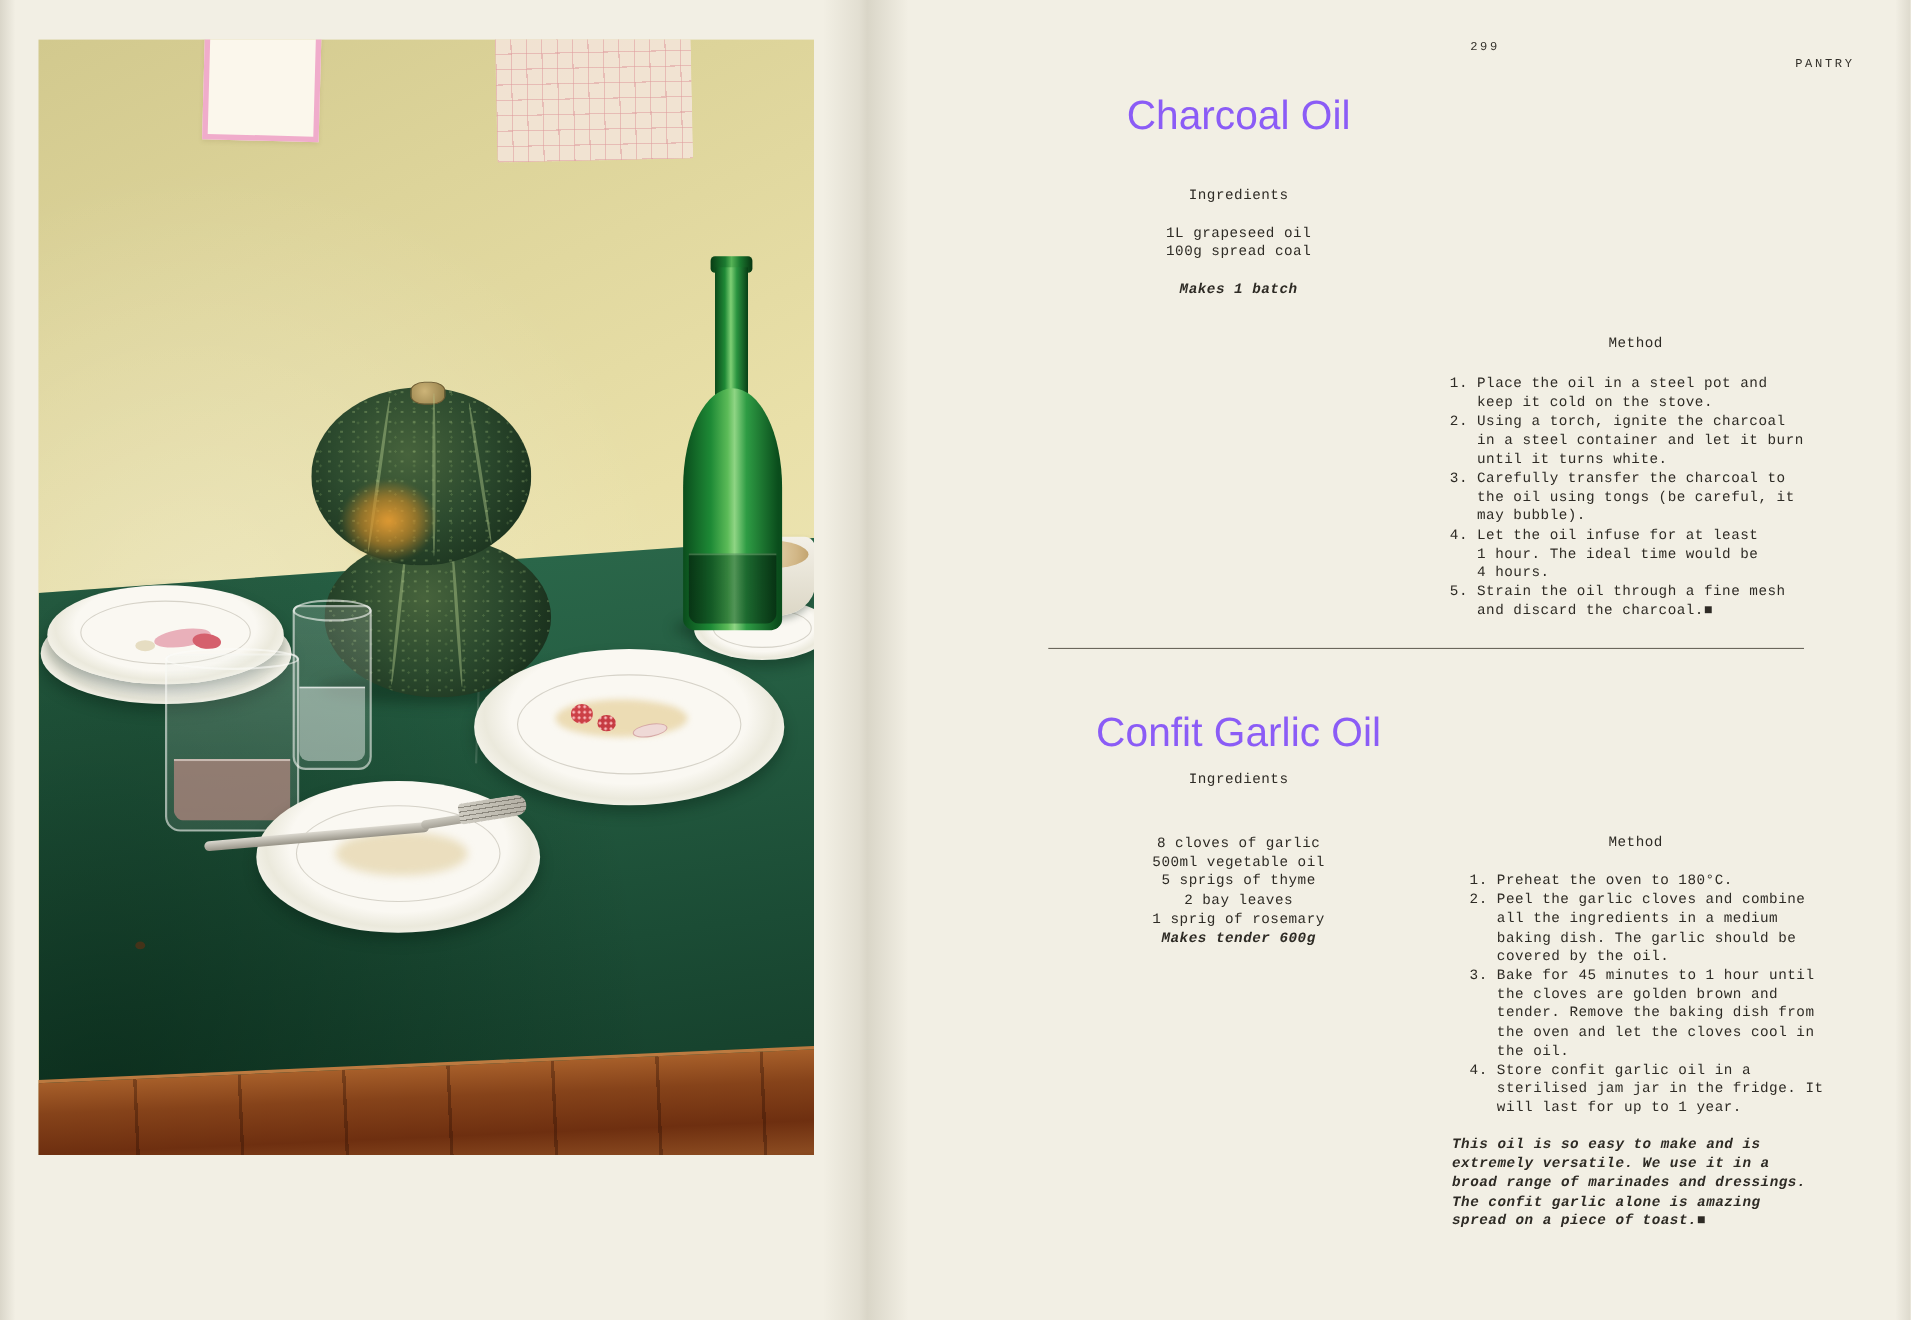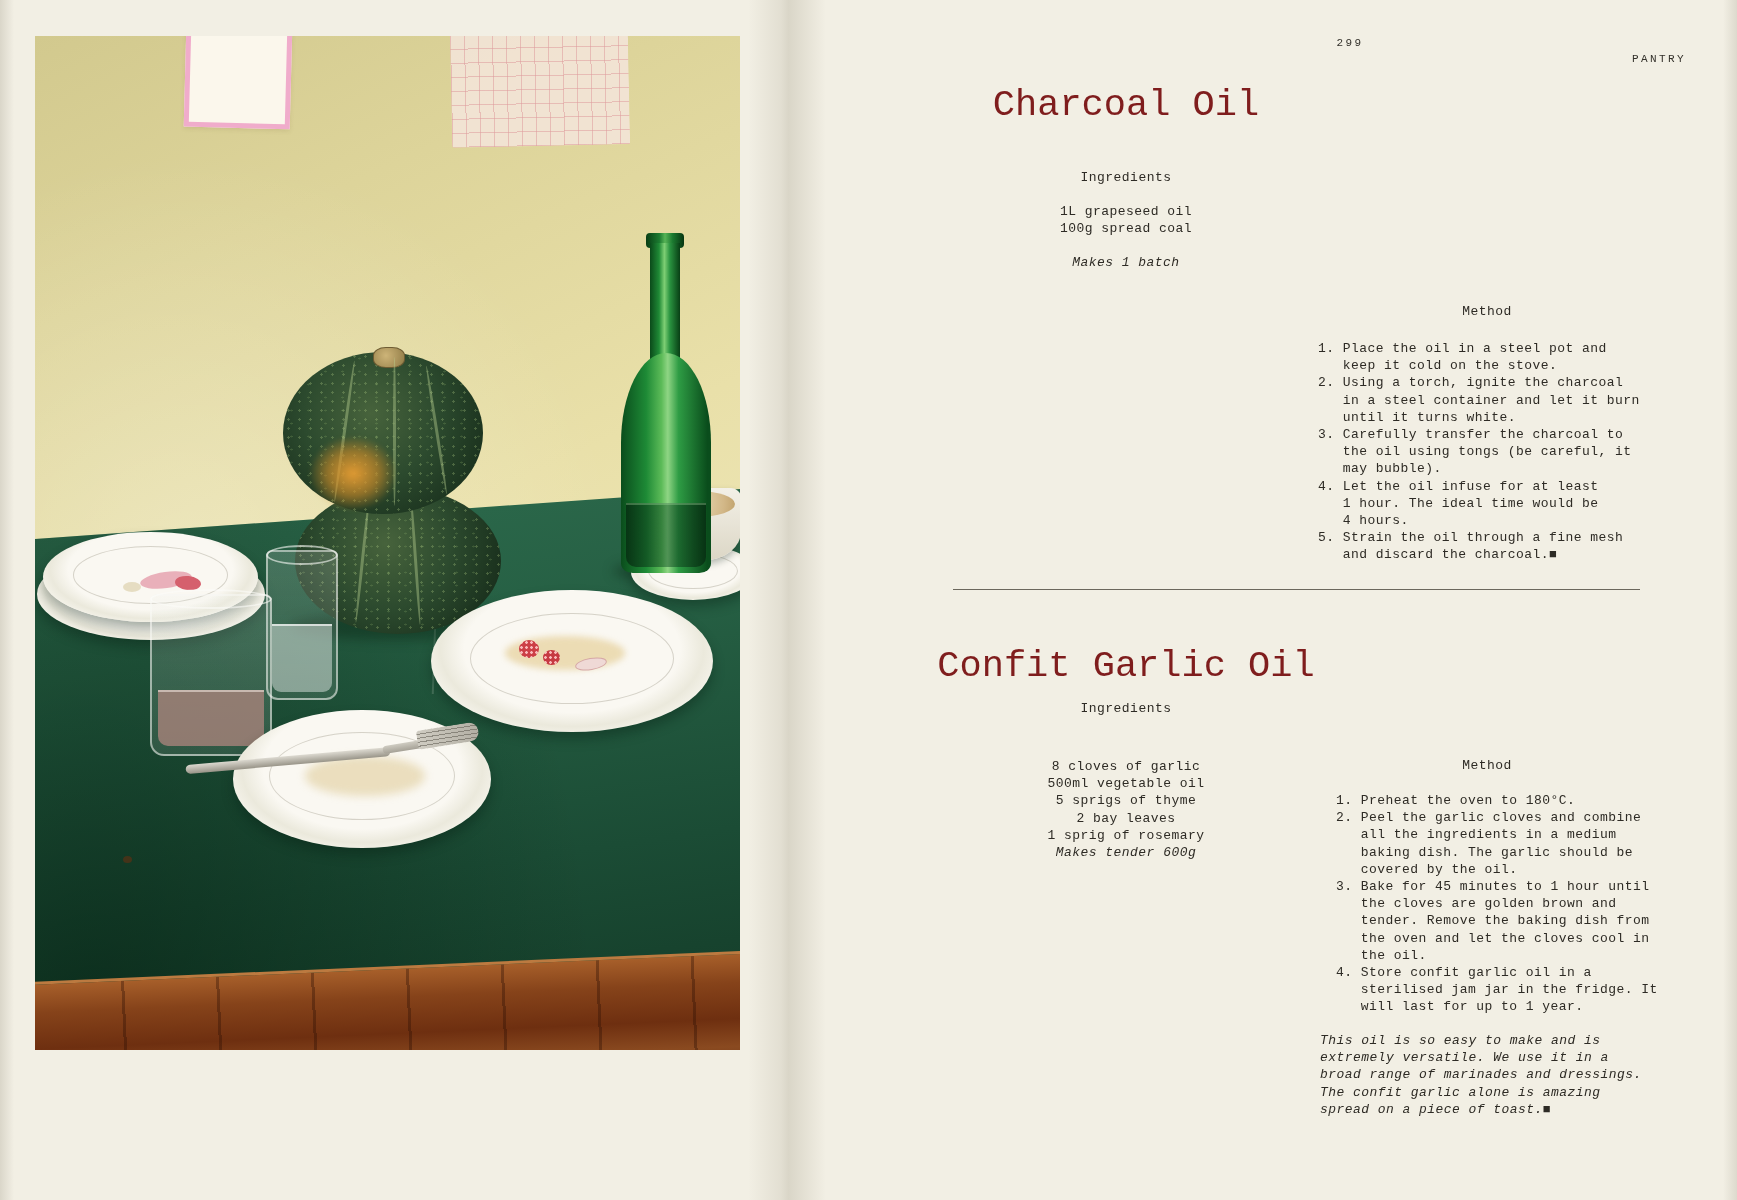--- a/index.html
+++ b/index.html
@@ -92,24 +92,24 @@
   .fork-head{position:absolute;left:233px;top:12px;width:62px;height:19px;
     border-radius:4px 10px 10px 4px;transform:rotate(-4deg);
     background:
       repeating-linear-gradient(180deg,rgba(0,0,0,0) 0 3px,rgba(92,88,78,.55) 3px 4px),
       linear-gradient(90deg,#cfccc2,#b3afa4);}
 
   
   .mono{position:absolute;font-family:"Liberation Mono","DejaVu Sans Mono",monospace;
     font-size:13px;line-height:17.2px;letter-spacing:.45px;color:#2e2b25;white-space:pre;}
   .mono.center{transform:translateX(-50%);text-align:center;}
-  .mono.italic{font-style:italic;}
+  .mono.italic{font-style:italic;font-weight:bold;}
   .runhead{font-size:11px;letter-spacing:2.4px;color:#33302a;}
   .serif-title{position:absolute;transform:translateX(-50%);
-    font-family:Liberation Mono, monospace;font-size:37px;color:#7f1d1d;white-space:nowrap;}
+    font-family:Liberation Sans, sans-serif;font-size:37px;color:#8b5cf6;white-space:nowrap;}
   .divider{position:absolute;left:953px;top:589px;width:687px;height:1px;background:#6b675c;}
 </style>
 </head>
 <body>
 
 <div class="edge-left"></div>
 <div class="edge-right"></div>
 
 <div class="photo">
   <div class="wall-glow"></div>

